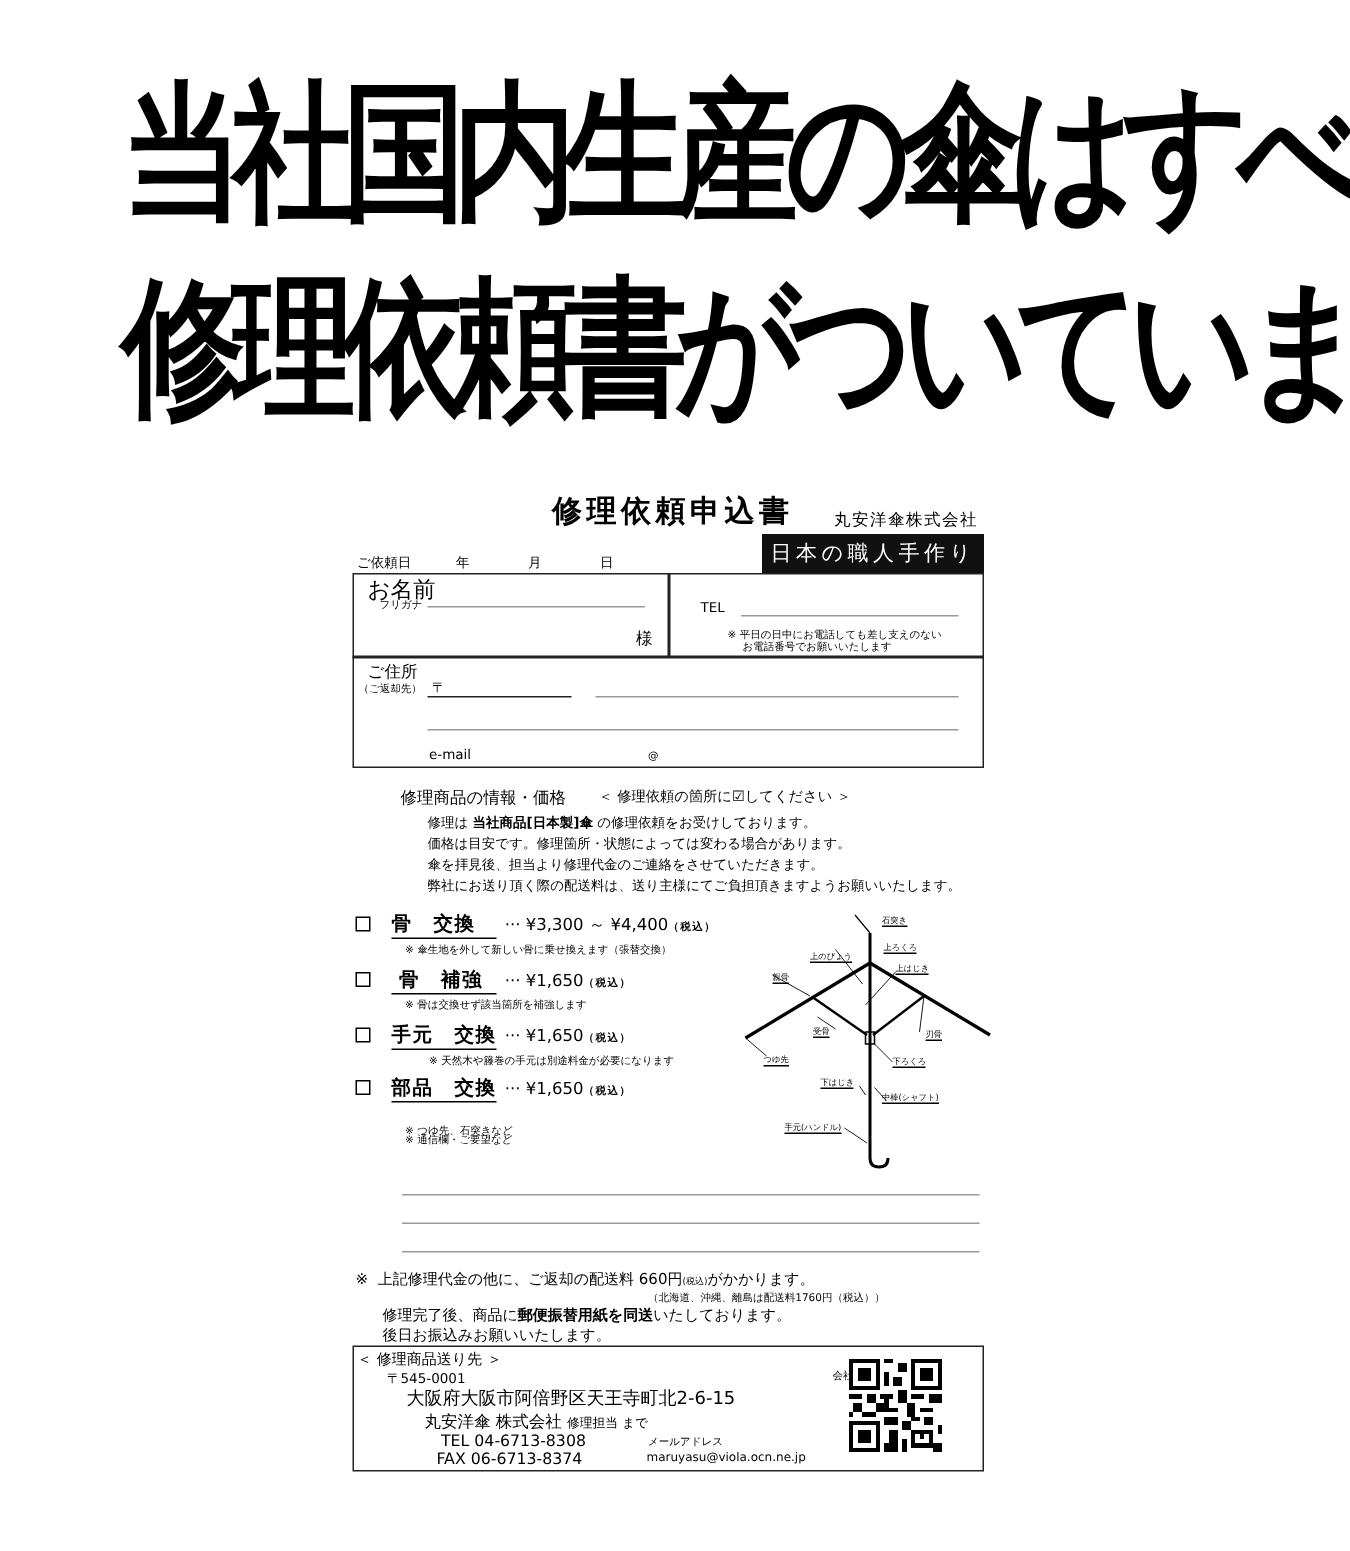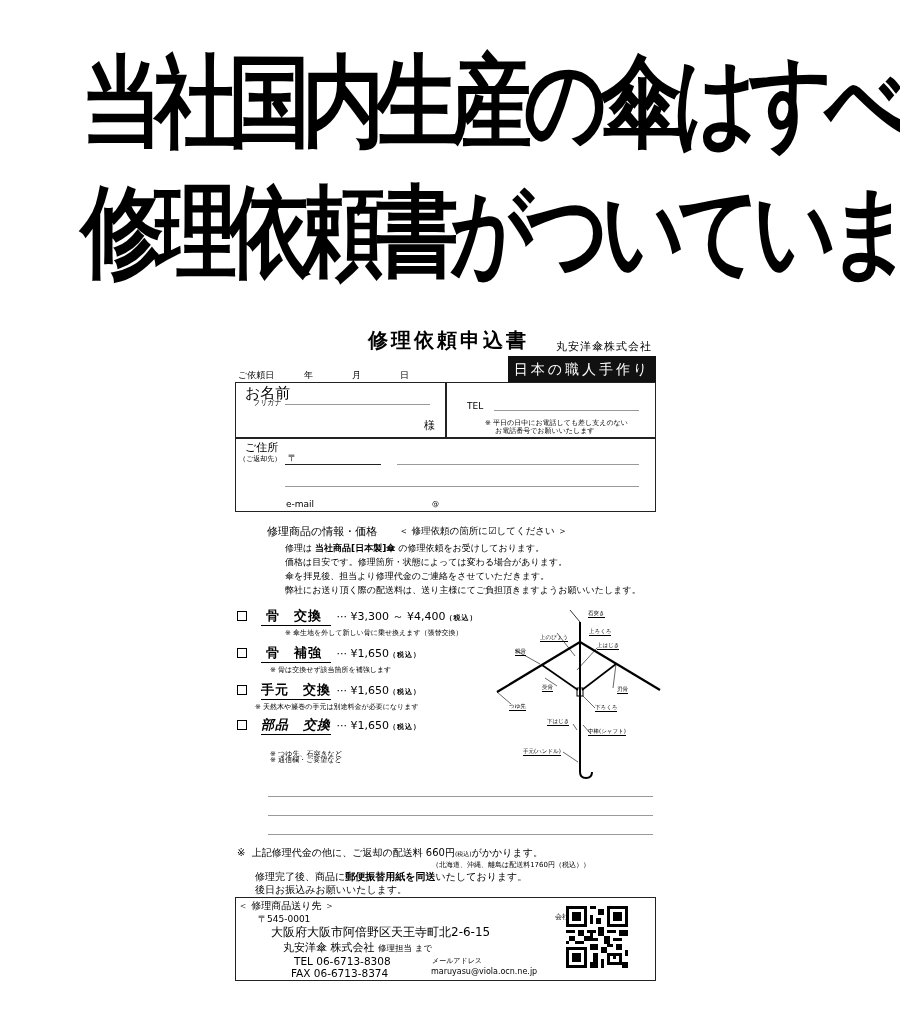--- a/index.html
+++ b/index.html
@@ -80,33 +80,33 @@
 <div class="abs" style="left:267px; top:524px; font-size:11px;">修理商品の情報・価格</div>
 <div class="abs" style="left:399px; top:525px; font-size:9.5px;">＜ 修理依頼の箇所に☑してください ＞</div>
 <div class="abs small" style="left:285px; top:542px;">
   <span>修理は </span><b>当社商品[日本製]傘</b><span> の修理依頼をお受けしております。</span>
 </div>
 <div class="abs small" style="left:285px; top:556px;">価格は目安です。修理箇所・状態によっては変わる場合があります。</div>
 <div class="abs small" style="left:285px; top:570px;">傘を拝見後、担当より修理代金のご連絡をさせていただきます。</div>
 <div class="abs small" style="left:285px; top:584px;">弊社にお送り頂く際の配送料は、送り主様にてご負担頂きますようお願いいたします。</div>
 
 <div class="abs" style="left:237px; top:607px;">
-  <div class="item-head"><span class="checkbox"></span><span class="item-title" style="width:70px; text-align:center;">骨　交換</span> <span class="price">··· ¥3,300 ～ ¥4,400</span><span class="tax">（税込）</span></div>
-  <div class="tiny" style="margin-left:33px; margin-top:2px;text-align:center;">※ 傘生地を外して新しい骨に乗せ換えます（張替交換）</div>
+  <div class="item-head"><span class="checkbox"></span><span class="item-title" style="width:70px; text-align:left;">骨　交換</span> <span class="price">··· ¥3,300 ～ ¥4,400</span><span class="tax">（税込）</span></div>
+  <div class="tiny" style="margin-left:33px; margin-top:2px;">※ 傘生地を外して新しい骨に乗せ換えます（張替交換）</div>
 </div>
 <div class="abs" style="left:237px; top:644px;">
   <div class="item-head"><span class="checkbox"></span><span class="item-title" style="width:70px; text-align:center;">骨　補強</span> <span class="price">··· ¥1,650</span><span class="tax">（税込）</span></div>
   <div class="tiny" style="margin-left:33px; margin-top:2px;">※ 骨は交換せず該当箇所を補強します</div>
 </div>
 <div class="abs" style="left:237px; top:681px;">
   <div class="item-head"><span class="checkbox"></span><span class="item-title" style="width:70px; text-align:left;">手元　交換</span> <span class="price">··· ¥1,650</span><span class="tax">（税込）</span></div>
-  <div class="tiny" style="margin-left:18px; margin-top:2px;">※ 天然木や籐巻の手元は別途料金が必要になります</div>
+  <div class="tiny" style="margin-left:49px; margin-top:2px;">※ 天然木や籐巻の手元は別途料金が必要になります</div>
 </div>
 <div class="abs" style="left:237px; top:716px;">
-  <div class="item-head"><span class="checkbox"></span><span class="item-title" style="width:70px; text-align:left;font-style:italic;">部品　交換</span> <span class="price">··· ¥1,650</span><span class="tax">（税込）</span></div>
+  <div class="item-head"><span class="checkbox"></span><span class="item-title" style="width:70px; text-align:left;">部品　交換</span> <span class="price">··· ¥1,650</span><span class="tax">（税込）</span></div>
   <div class="tiny" style="margin-left:33px; margin-top:14px;">※ つゆ先、石突きなど</div>
 </div>
 <div class="abs" style="left:237px; top:753px;">
   <div class="tiny" style="margin-left:33px; margin-top:2px;">※ 通信欄・ご要望など</div>
 </div>
 
 <div class="uline" style="left:268px; top:796px; width:385px;"></div>
 <div class="uline" style="left:268px; top:815px; width:385px;"></div>
 <div class="uline" style="left:268px; top:834px; width:385px;"></div>
 
@@ -158,21 +158,21 @@
 <div class="abs" style="left:255px; top:883px; font-size:10px;">後日お振込みお願いいたします。</div>
 
 <div class="box" style="left:235px; top:897px; width:421px; height:84px;"></div>
 <div class="abs" style="left:238px; top:899px; font-size:10px;">＜ 修理商品送り先 ＞</div>
 <div class="abs small" style="left:258px; top:913px;">〒545-0001</div>
 <div class="abs" style="left:271px; top:924px; font-size:12px;">大阪府大阪市阿倍野区天王寺町北2-6-15</div>
 <div class="abs" style="left:283px; top:940px; font-size:11px;">
   <span>丸安洋傘 株式会社</span>
   <span style="font-size:8.5px;">修理担当 まで</span>
 </div>
-<div class="abs" style="left:294px; top:955px; font-size:10.5px;">TEL  06-6713-8308</div>
+<div class="abs" style="left:294px; top:955px; font-size:10.5px;">TEL  04-6713-8308</div>
 <div class="abs" style="left:291px; top:967px; font-size:10.5px;">FAX  06-6713-8374</div>
 <div class="abs tiny" style="left:432px; top:956px;">メールアドレス</div>
 <div class="abs" style="left:431px; top:967px; font-size:8px;">maruyasu@viola.ocn.ne.jp</div>
 <div class="abs tiny" style="left:523px; top:912px;margin-left:32px;">会社HP</div>
 
 <div class="abs" style="left:566px; top:906px; width:62px; height:62px;">
   <svg width="62" height="62" viewBox="0 0 21 21" shape-rendering="crispEdges">
     <rect width="21" height="21" fill="#fff"></rect>
     <g fill="#000">
       <rect x="0" y="0" width="7" height="7"></rect>

